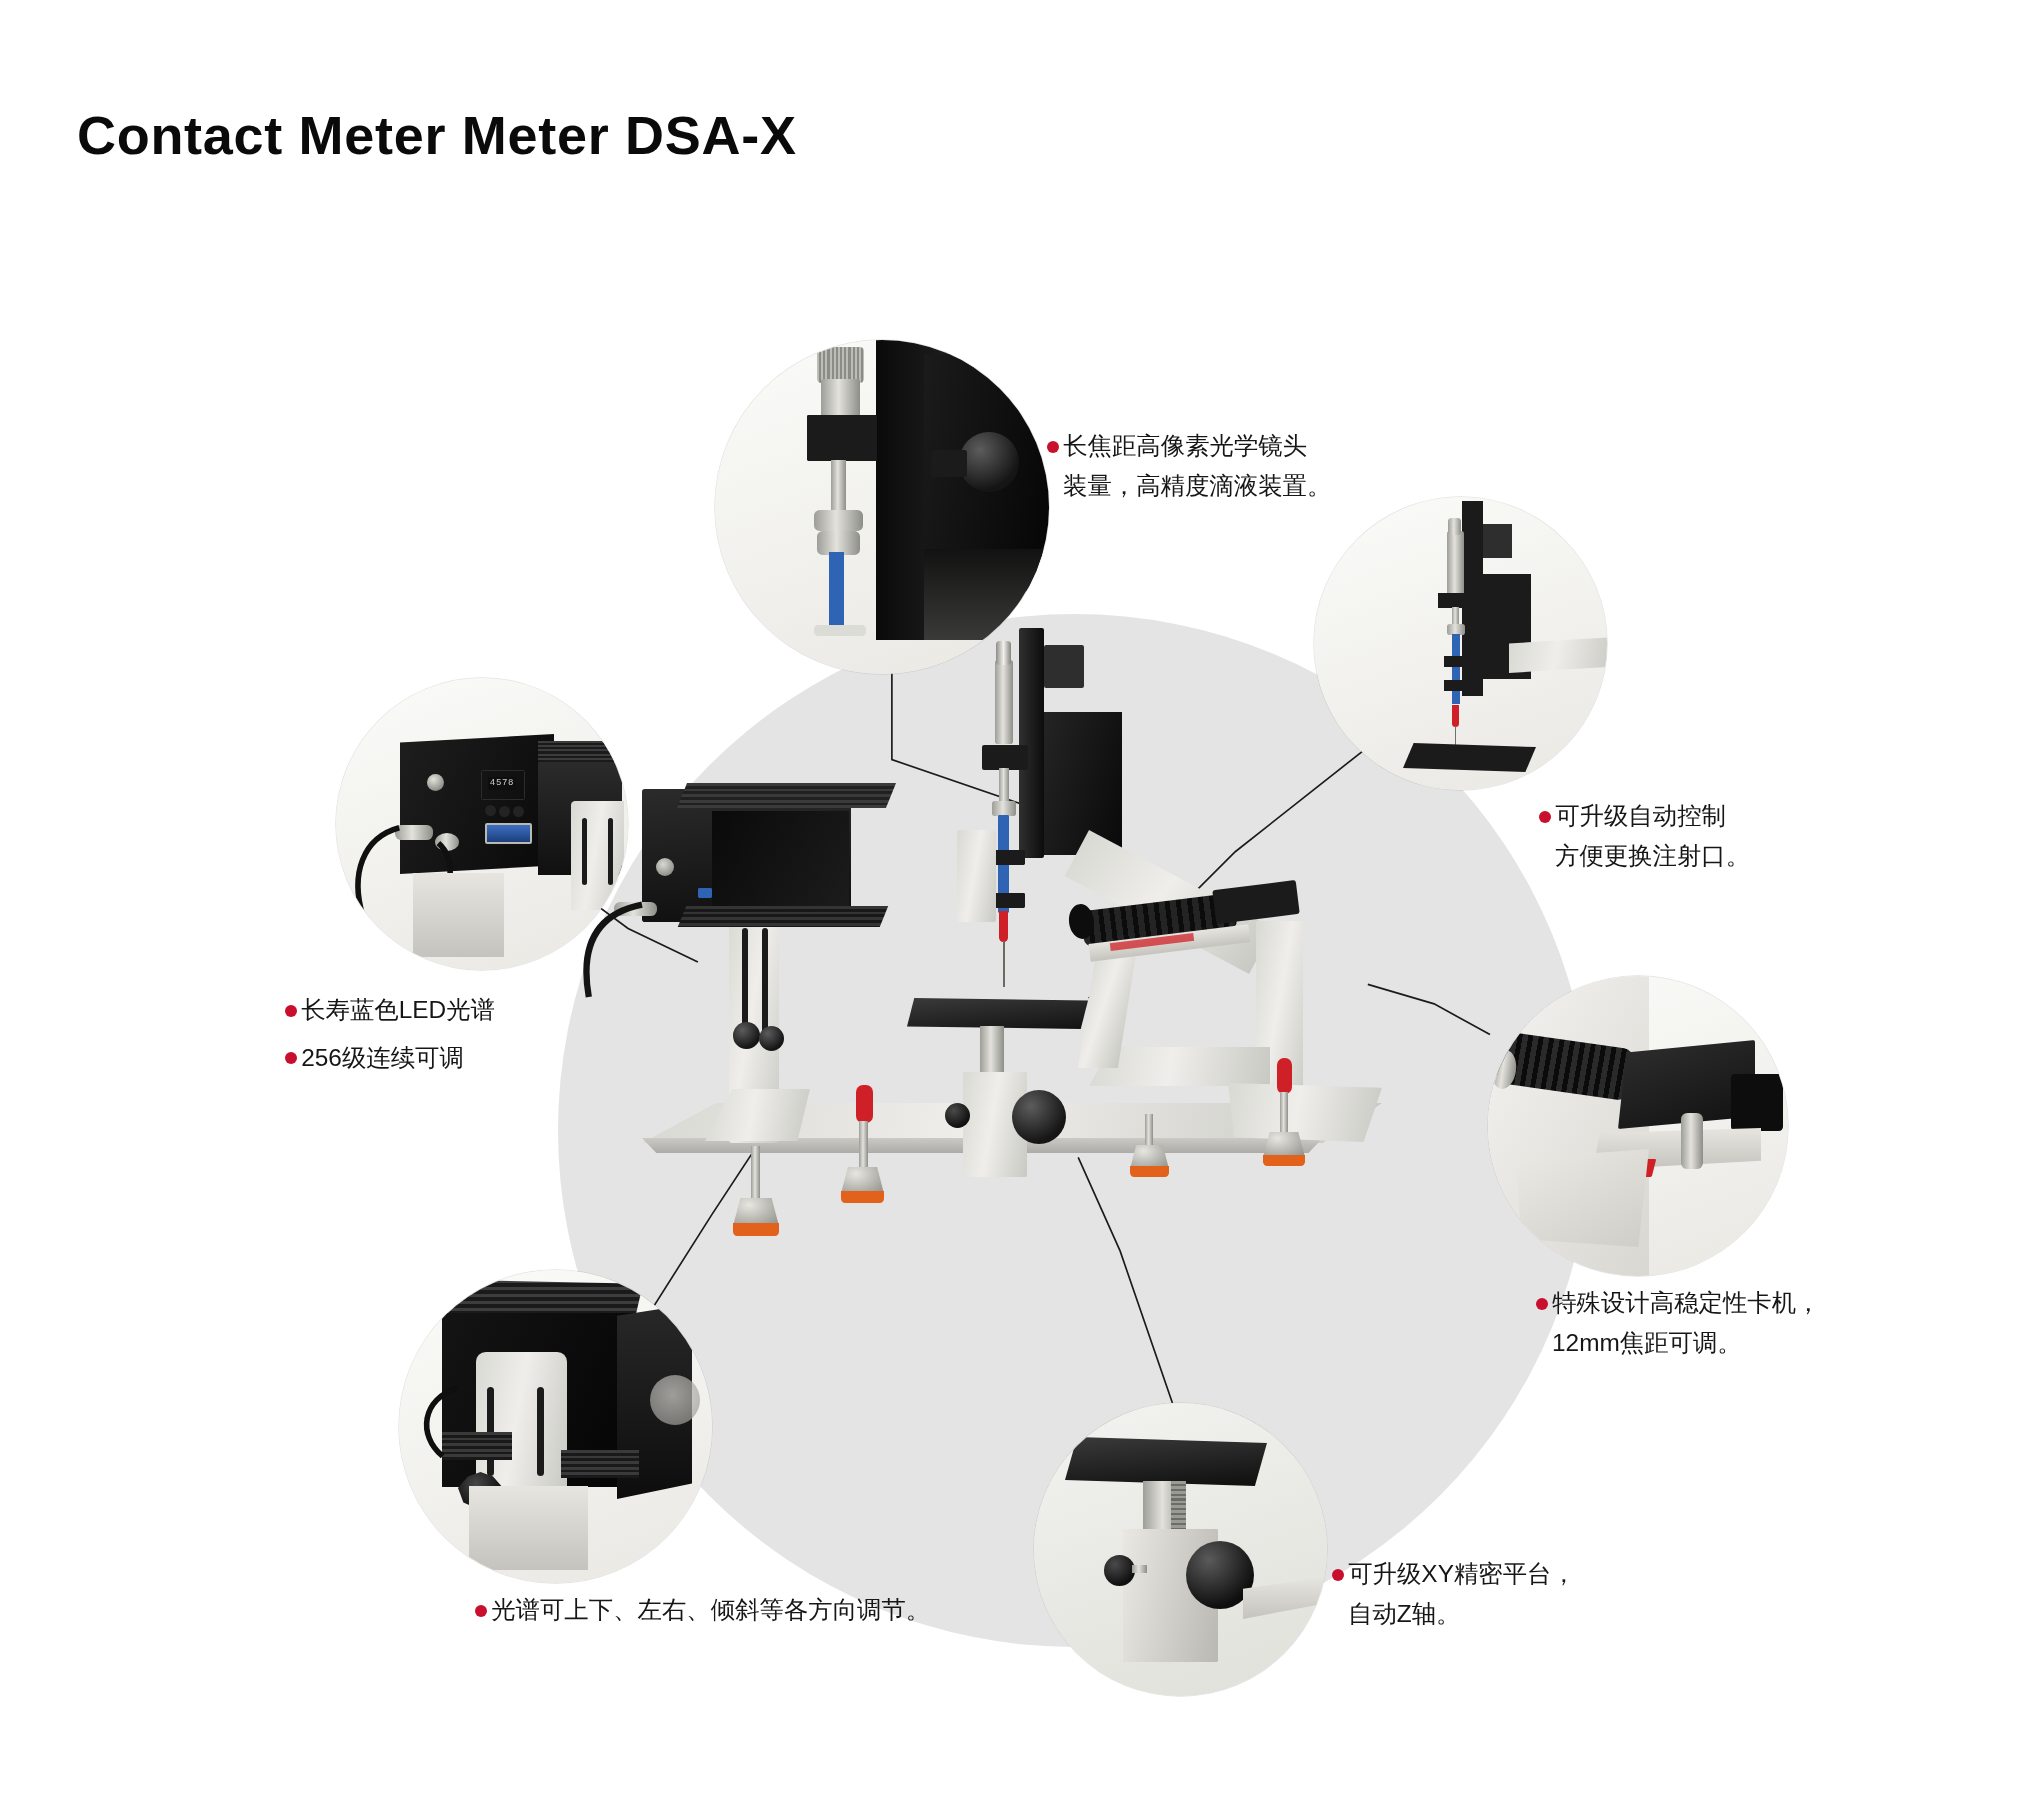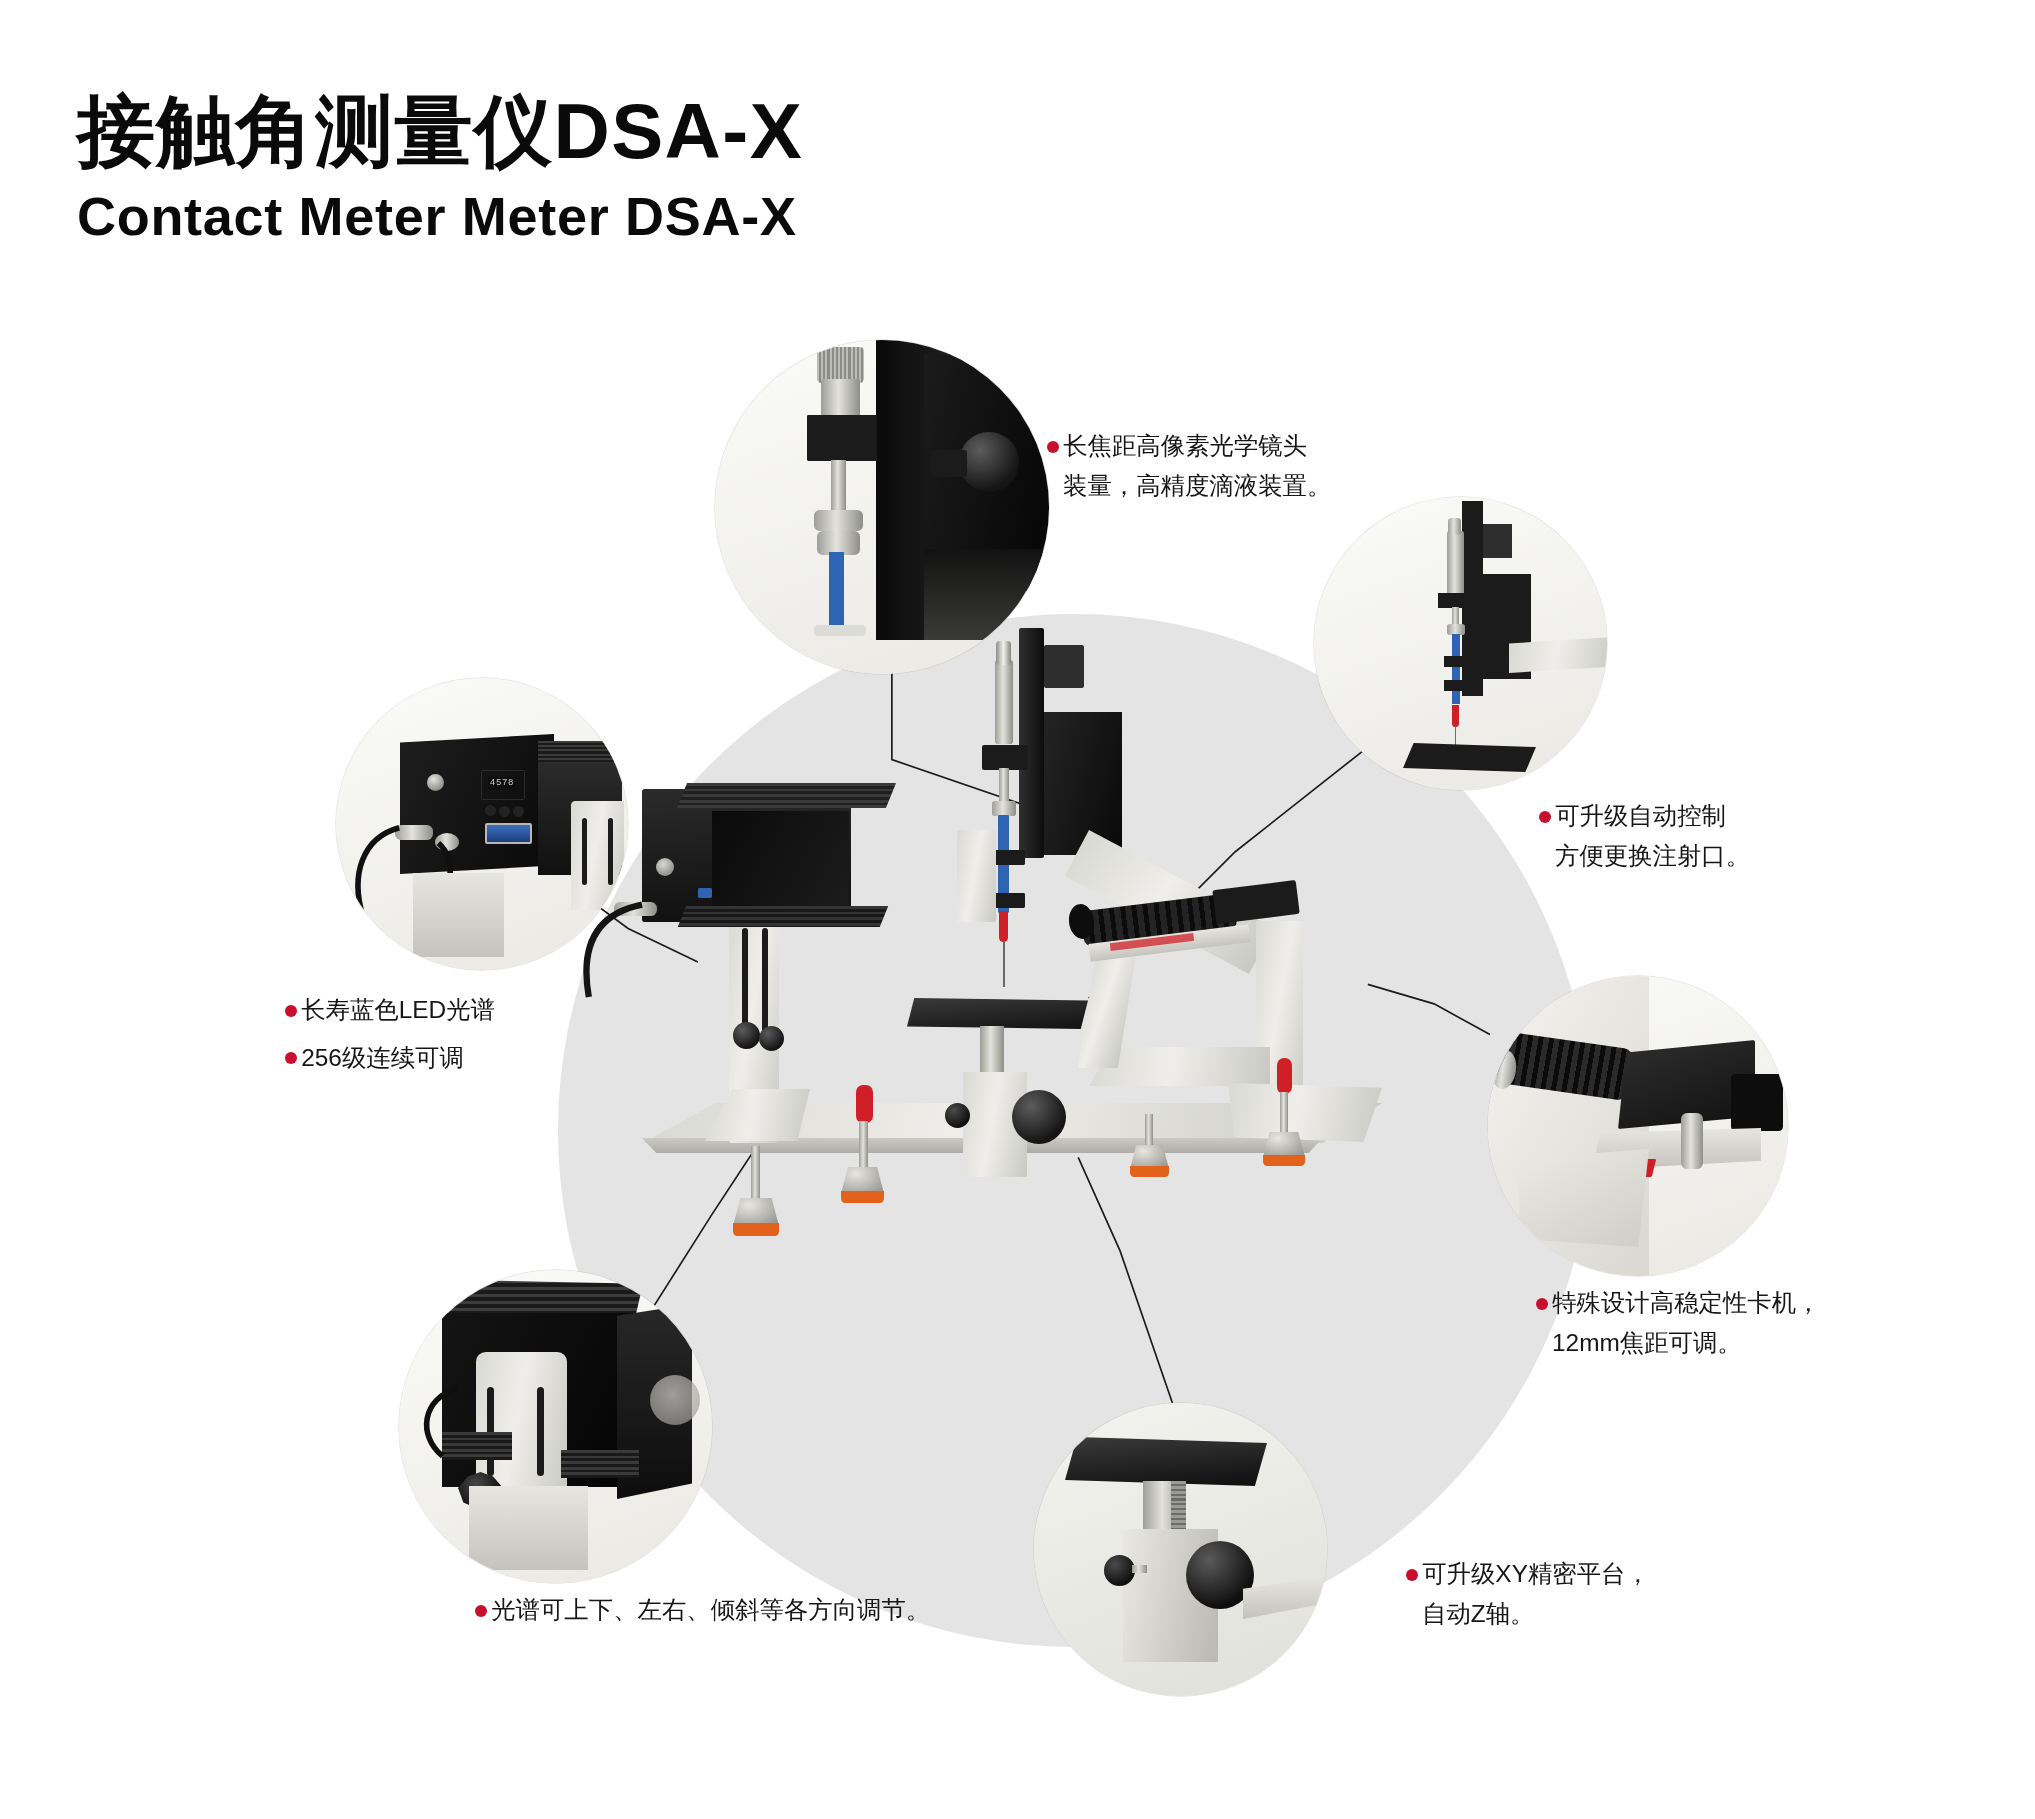--- a/index.html
+++ b/index.html
@@ -47,21 +47,20 @@
           background:#c8102e;vertical-align:1.4px;margin-right:4.2px;}
   .indent{display:inline-block;width:16px;}
 
   
   #product{position:absolute;left:600px;top:628px;width:991px;height:942px;}
 </style>
 </head>
 <body>
 
 <div id="title-block">
-  <div id="title-cn">接触角测量仪DSA-X</div>
   <div id="title-en">Contact Meter Meter DSA-X</div>
 </div>
 
 <div id="bg-disc"></div>
 
 <svg id="leaders" viewBox="0 0 2916 2607" width="2035" height="1820">
   <g stroke="#1b1b1b" stroke-width="2.4" fill="none">
 
     <path d="M1278,960 L1278,1088 L1488,1160"></path>
 
@@ -379,21 +378,21 @@
     <span class="indent"></span><span>12mm焦距可调。</span>
   </div>
 </div>
 
 <div class="callout" style="left:475px;top:1590px;">
   <div class="row">
     <span class="bullet"></span><span>光谱可上下、左右、倾斜等各方向调节。</span>
   </div>
 </div>
 
-<div class="callout" style="left:1406px;top:1554px;">
+<div class="callout" style="left:1332px;top:1554px;">
   <div class="row">
     <span class="bullet"></span><span>可升级XY精密平台，</span>
   </div>
   <div class="row">
     <span class="indent"></span><span>自动Z轴。</span>
   </div>
 </div>
 
 
 </body></html>

